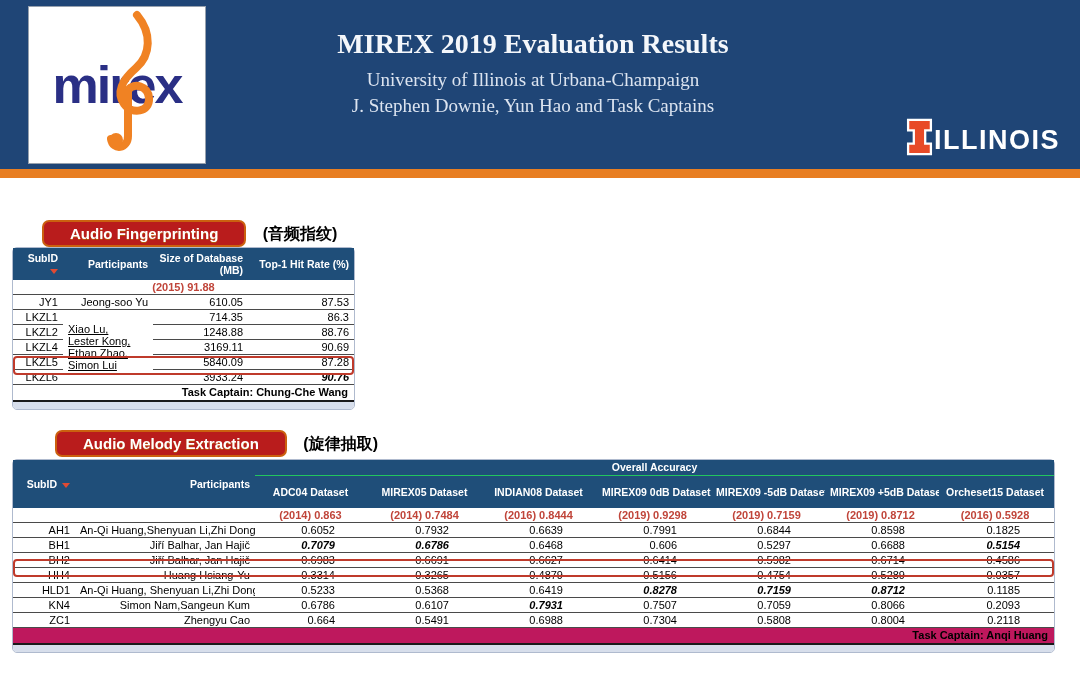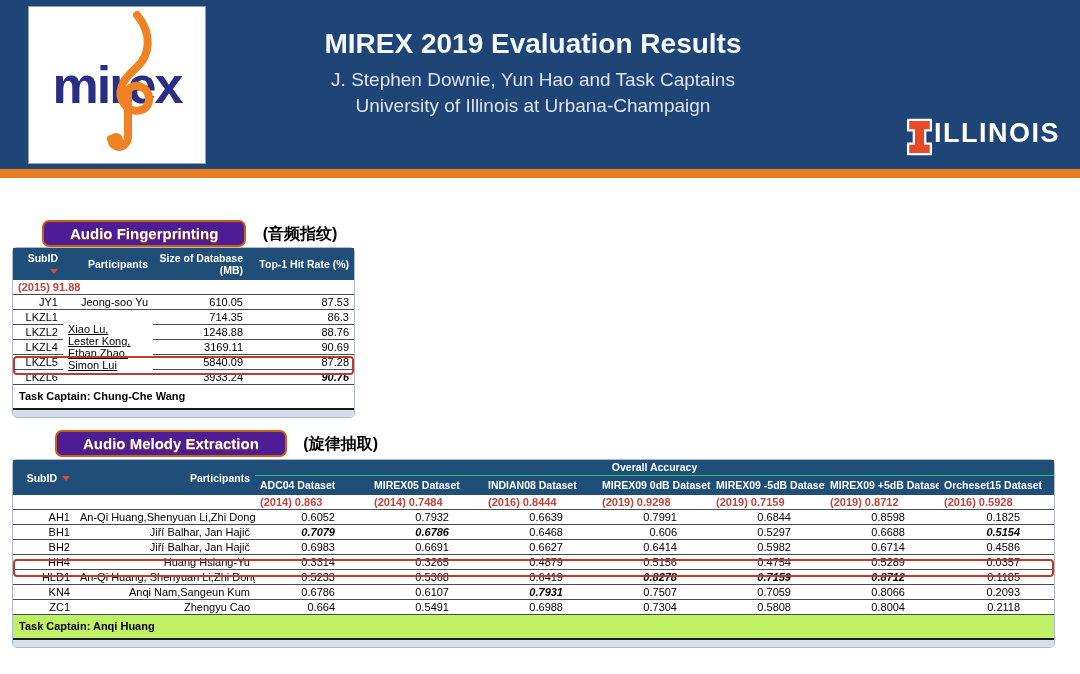--- a/index.html
+++ b/index.html
@@ -6,61 +6,61 @@
   body{width:1080px;height:674px;overflow:hidden;font-family:"Liberation Sans",sans-serif;}
   .slide{position:relative;width:1080px;height:674px;background:#fff;}
 
   
   .banner{position:absolute;left:0;top:0;width:1080px;height:178px;background:#1F4576;}
   .stripe{position:absolute;left:0;bottom:0;width:100%;height:9px;background:#E87E22;}
   .logo-box{position:absolute;left:28px;top:6px;width:176px;height:156px;background:#fff;
             border:1px solid #97A1AE;display:flex;align-items:center;justify-content:center;}
   .mirex-word{font-size:52px;font-weight:bold;color:#2A2F85;letter-spacing:-2px;z-index:1;}
   .clef{position:absolute;left:76px;top:2px;height:152px;width:58px;z-index:2;}
-  .titles{position:absolute;left:230px;right:244px;top:28px;text-align:center;}
+  .titles{position:absolute;left:230px;right:244px;top:28px;text-align:center;font-family:Liberation Serif, serif;}
   .title{font-size:28px;font-weight:bold;color:#F4F7FB;margin-bottom:7px;}
   .subtitle{font-size:19px;color:#DCE4F0;line-height:1.35;}
-  .illinois{position:absolute;right:20px;bottom:22px;display:flex;align-items:flex-start;gap:1px;}
+  .illinois{position:absolute;right:20px;bottom:22px;display:flex;align-items:flex-end;gap:1px;}
   .illinois-word{color:#fff;font-weight:bold;font-size:27px;letter-spacing:1.5px;}
 
   
   .badge-row{position:absolute;white-space:nowrap;}
   .t1-badges{left:42px;top:220px;z-index:5;}
   .t2-badges{left:55px;top:430px;z-index:5;}
-  .badge{display:inline-block;background:#4c1d95;border:2px solid #CB600F;border-radius:7px;
+  .badge{display:inline-block;background:#b91c1c;border:2px solid #CB600F;border-radius:7px;
          color:#fff;font-weight:bold;font-size:15px;padding:3px 26px;text-shadow:0 1px 0 #B5560C;}
   .badge-cn{display:inline-block;margin-left:12px;font-size:16px;font-weight:bold;color:#000;vertical-align:middle;}
 
   
   .card{position:absolute;background:#fff;border:1px solid #AFBACE;border-radius:5px;}
   .card::after{content:"";display:block;height:7px;background:#D7DEEB;border-radius:0 0 4px 4px;}
   .card1{left:12px;top:247px;width:341px;}
   .card2{left:12px;top:459px;width:1041px;}
 
   
   table.tbl{width:100%;border-collapse:collapse;table-layout:fixed;font-size:11px;}
   .tbl th,.tbl td{box-sizing:border-box;padding:1px 5px;line-height:12px;overflow:hidden;white-space:nowrap;}
   .tbl thead th{background:#1F4E79;color:#fff;font-weight:bold;font-size:10.5px;vertical-align:middle;}
   #fp-table thead th{height:32px;white-space:normal;line-height:12px;}
   #me-table tr.h1 th{height:15px;}
-  #me-table tr.h2 th{height:20px;text-align:left;padding-right:8px;white-space:nowrap;}
+  #me-table tr.h2 th{height:33px;text-align:center;padding-right:8px;white-space:nowrap;}
   .al{text-align:right;} .ar{text-align:right;margin-top:48px;}
   th.span-label{text-align:center;border-bottom:1px solid #22c55e;}
   .tbl tbody td{border-bottom:1px solid #4A4A4A;background:#fff;}
   .tbl td.num{text-align:right;}
   #fp-table tbody td{height:13px;}
   #me-table tbody td{height:13px;}
   #me-table td.num{padding-right:34px;}
-  tr.rec td{color:#C0453A;font-weight:bold;text-align:left;height:15px;}
+  tr.rec td{color:#C0453A;font-weight:bold;text-align:center;height:15px;}
   #me-table tr.rec td{padding-right:8px;height:14px;}
   td.grp{vertical-align:middle;line-height:12px;white-space:normal;text-decoration:underline;}
   td.b,.b{font-weight:bold;font-style:italic;}
-  .captain-row td{font-weight:bold;border-bottom:2px solid #1A1A1A;height:24px;
+  .captain-row td{font-weight:bold;text-align:right;border-bottom:2px solid #1A1A1A;height:16px;
                   box-sizing:border-box;padding:1px 6px;font-size:11px;}
-  #me-table .captain-row td{background:#bef264;}
+  #me-table .captain-row td{background:#be185d;}
   .sort{display:inline-block;width:0;height:0;border-left:4px solid transparent;
         border-right:4px solid transparent;border-top:5px solid #E04A33;margin-left:5px;vertical-align:middle;}
 
   
   .hl{position:absolute;left:0;right:0;border:2px solid #BF3A2B;border-radius:4px;pointer-events:none;box-sizing:border-box;}
   #fp-hl{top:108px;height:19px;}
   #me-hl{top:99px;height:18px;}
 </style>
 </head>
 <body>
@@ -70,22 +70,22 @@
   <header class="banner">
     <div class="logo-box">
       <svg class="clef" viewBox="0 0 58 152">
         <path d="M32 6 C47 24 46 46 31 59 C17 71 11 84 19 95 C27 106 45 103 44 89 C43 77 29 73 23 81 L23 127 C23 140 8 142 6 130" fill="none" stroke="#F08223" stroke-width="8" stroke-linecap="round"></path>
         <circle cx="11" cy="131" r="7" fill="#F08223"></circle>
       </svg>
       <span class="mirex-word">mirex</span>
     </div>
     <div class="titles">
       <div class="title">MIREX 2019 Evaluation Results</div>
+      <div class="subtitle">University of Illinois at Urbana-Champaign</div>
       <div class="subtitle">J. Stephen Downie, Yun Hao and Task Captains</div>
-      <div class="subtitle">University of Illinois at Urbana-Champaign</div>
     </div>
     <div class="illinois">
       <svg width="27" height="38" viewBox="0 0 28 40">
         <path d="M2 2 h24 v11 h-6 v14 h6 v11 H2 V27 h6 V13 H2 z" fill="#E84A27" stroke="#fff" stroke-width="2.4"></path>
       </svg>
       <span class="illinois-word">ILLINOIS</span>
     </div>
     <div class="stripe"></div>
   </header>
 
@@ -251,21 +251,21 @@
             <td class="num">0.5233</td>
             <td class="num">0.5368</td>
             <td class="num">0.6419</td>
             <td class="num b">0.8278</td>
             <td class="num b">0.7159</td>
             <td class="num b">0.8712</td>
             <td class="num">0.1185</td>
           </tr>
           <tr>
             <td class="al">KN4</td>
-            <td class="al">Anqi Nam,Sangeun Kum</td>
+            <td class="al">Simon Nam,Sangeun Kum</td>
             <td class="num">0.6786</td>
             <td class="num">0.6107</td>
             <td class="num b">0.7931</td>
             <td class="num">0.7507</td>
             <td class="num">0.7059</td>
             <td class="num">0.8066</td>
             <td class="num">0.2093</td>
           </tr>
           <tr>
             <td class="al">ZC1</td>

